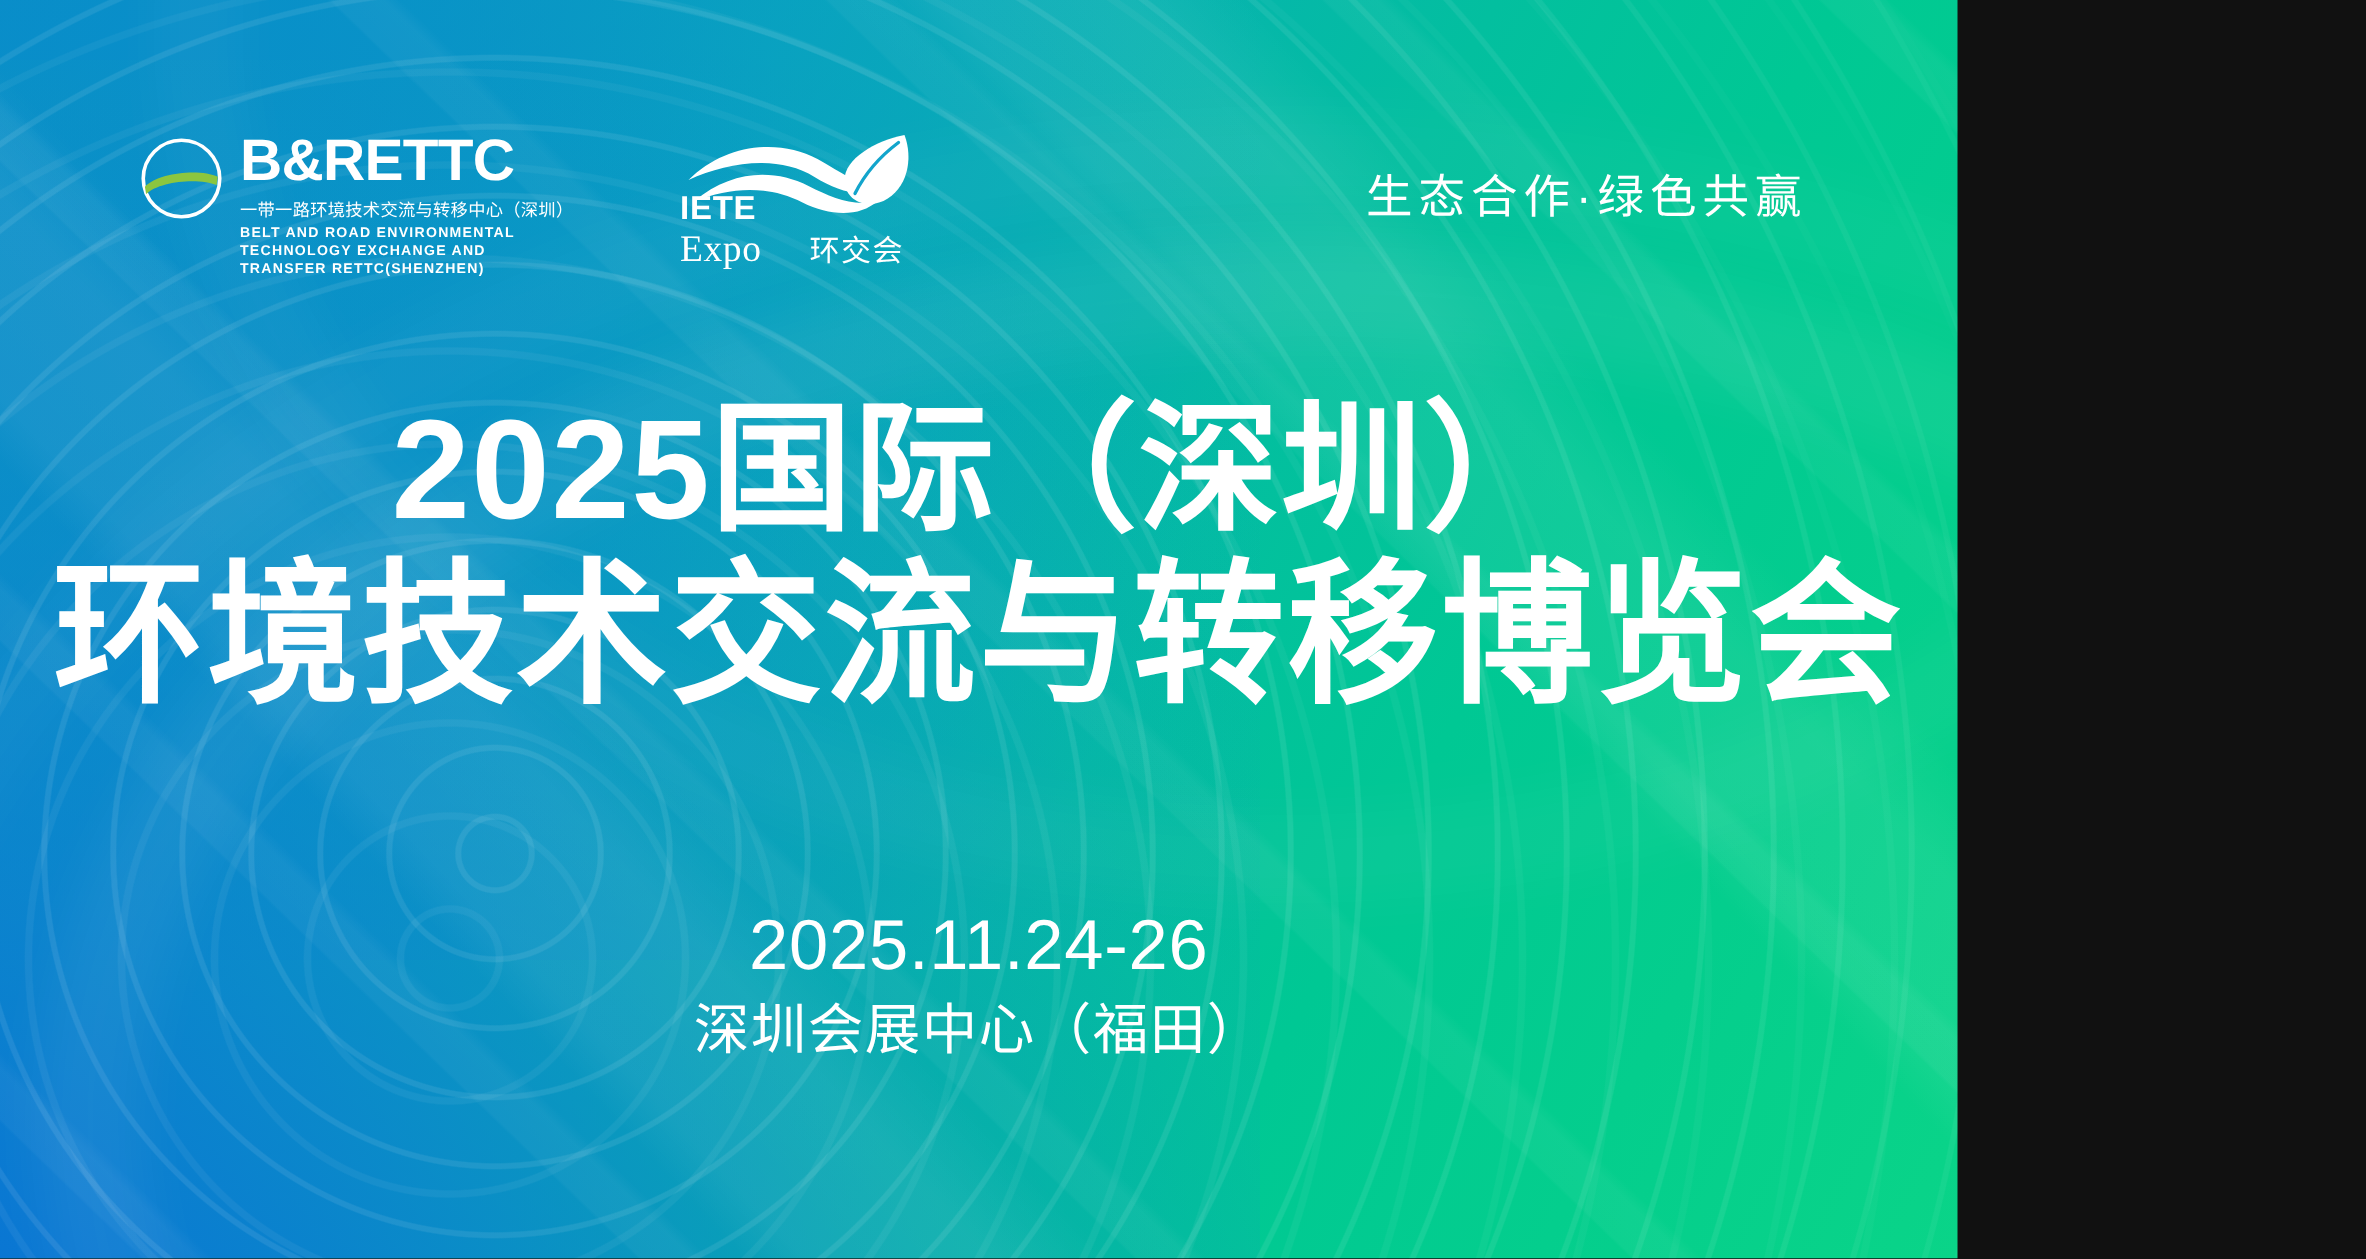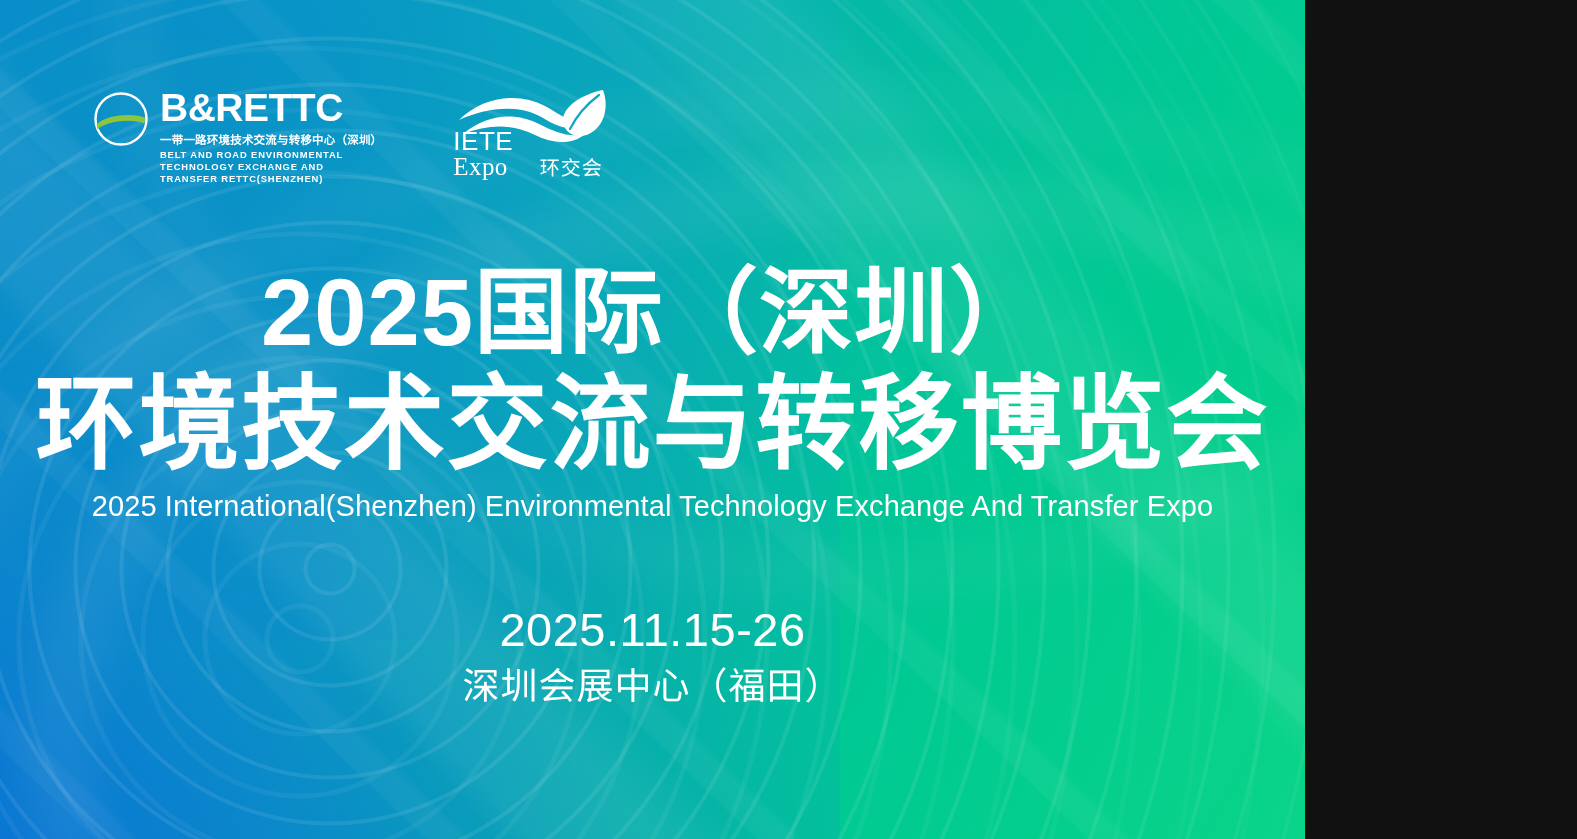--- a/index.html
+++ b/index.html
@@ -195,21 +195,21 @@
     color: #ffffff;
     font-size: 39px;
     font-weight: 700;
     letter-spacing: -0.5px;
     line-height: 0.94;
     white-space: nowrap;
   }
   .brettc-cn {
     color: #ffffff;
     font-size: 11.5px;
-    font-weight: 700;
+    font-weight: 400;
     letter-spacing: 0.2px;
     margin-top: 4px;
     white-space: nowrap;
   }
   .brettc-en {
     color: #ffffff;
     font-size: 9.4px;
     font-weight: 700;
     letter-spacing: 0.85px;
     line-height: 1.32;
@@ -224,22 +224,22 @@
   }
 
   
   .iete { position: relative; width: 160px; height: 98px; margin-top: -4px; }
   .iete-mark { position: absolute; left: 2px; top: 0; width: 158px; height: 62px; }
   .iete-word {
     position: absolute;
     left: 2px;
     top: 44px;
     color: #ffffff;
-    font-size: 26px;
-    font-weight: 400;
+    font-size: 22px;
+    font-weight: 700;
     letter-spacing: 0.5px;
     line-height: 1;
   }
   .iete-sub {
     position: absolute;
     left: 2px;
     top: 70px;
     display: flex;
     align-items: baseline;
     gap: 8px;
@@ -378,23 +378,23 @@
         </span>
         <div class="iete-word">IETE</div>
         <div class="iete-sub">
           <span class="iete-expo">Expo</span>
           <span class="iete-cn">环交会</span>
         </div>
       </div>
 
     </div>
 
+    <div class="slogan">生态合作·绿色共赢</div>
   </div>
 
   <div class="content">
     <div class="title-cn-1">2025国际（深圳）</div>
     <div class="title-cn-2">环境技术交流与转移博览会</div>
-    <div class="title-en">2025 International(Shenzhen) Environmental Technology Exchange And Transfer Expo</div>
-    <div class="event-date">2025.11.15-26</div>
+    <div class="event-date">2025.11.24-26</div>
     <div class="event-venue">深圳会展中心（福田）</div>
   </div>
 
 </div>
 
 </body></html>

